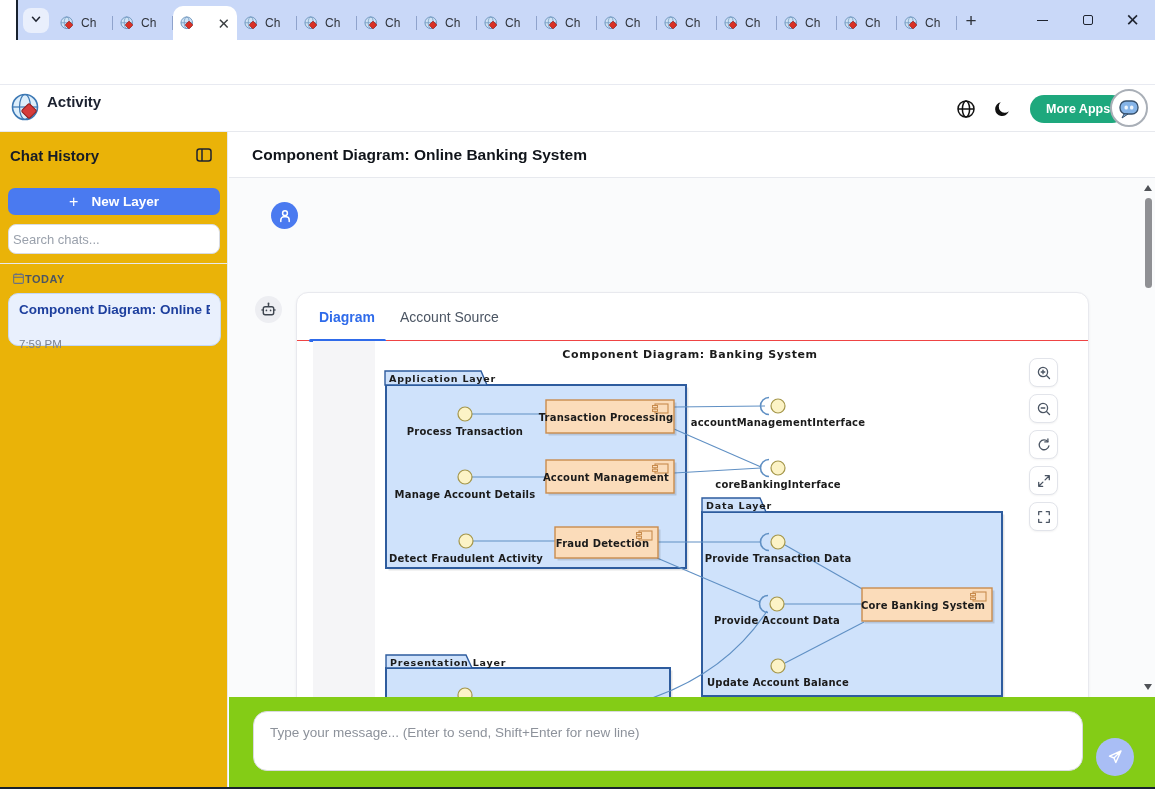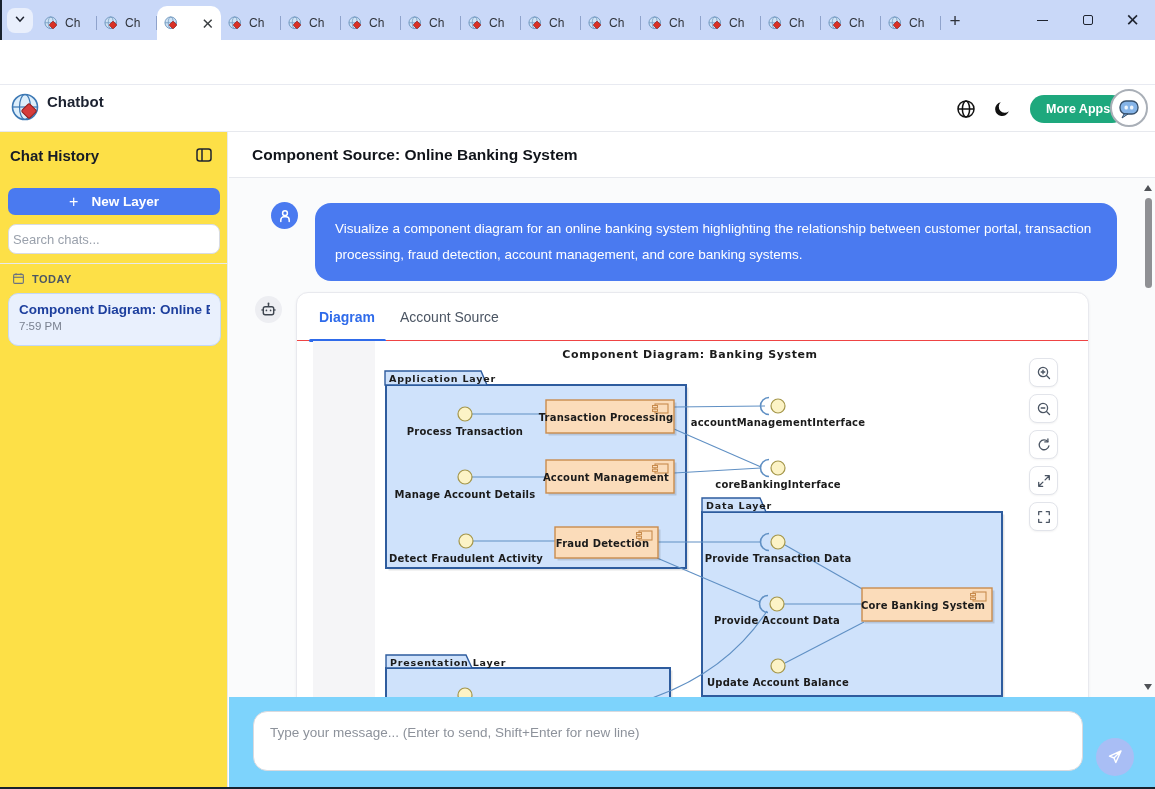--- a/index.html
+++ b/index.html
@@ -1,21 +1,21 @@
 <!DOCTYPE html>
 <html><head>
 <meta charset="utf-8">
 <style>
   * { margin:0; padding:0; box-sizing:border-box; }
   html,body { background:#dfe3ea; }
   #screen { position:relative; width:1155px; height:789px; background:#fff; overflow:hidden;
             font-family:"Liberation Sans", sans-serif; }
 
   
-  .titlebar { position:absolute; left:0; top:0; right:0; height:40px; background:#c9d8f8;text-align:right; }
+  .titlebar { position:absolute; left:16px; top:0; right:0; height:40px; background:#c9d8f8;text-align:right; }
   .win-edge-left { position:absolute; left:0; top:0; width:2px; height:40px; background:#17212e; }
   .win-edge-bottom { position:absolute; left:0; right:0; bottom:0; height:2px; background:#17212e; z-index:50; }
   .tabsearch { position:absolute; left:7px; top:8px; width:26px; height:25px; border-radius:8px;
                background:#e9effc; display:flex; align-items:center; justify-content:center; }
   .tabs { position:absolute; left:37px; top:6px; height:34px; display:flex; align-items:stretch; }
   .btab { width:60px; display:flex; align-items:center; padding:0 7px; gap:6px; position:relative;
           color:#2f333b; font-size:12px; cursor:default; }
   .btab:not(.active)::after { content:''; position:absolute; right:0; top:10px; height:14px; width:1px; background:#8fa3cc; }
   .btab.active { background:#fff; border-radius:10px 10px 0 0; width:64px; }
   .btab .fav { display:flex; }
@@ -49,37 +49,37 @@
   .applogo { position:absolute; left:11px; top:93px; }
   .apptitle { position:absolute; left:47px; top:93px; font-size:15px; font-weight:bold; color:#1c2230; }
   .appsub { position:absolute; left:47px; top:112px; font-size:11.5px; color:#6a7280; }
   .hdric { position:absolute; top:97px; width:24px; height:24px; display:flex; align-items:center; justify-content:center; }
   .moreapps { position:absolute; left:1030px; top:95px; height:28px; padding:0 16px; border-radius:15px; background:#1ea87d;
               color:#fff; font-size:12.5px; font-weight:bold; display:flex; align-items:center; border:none; }
   .botbadge { position:absolute; left:1110px; top:89px; width:38px; height:38px; border-radius:50%; background:#fff;
               border:2px solid #a9afb7; display:flex; align-items:center; justify-content:center; }
 
   
-  .sidebar { position:absolute; left:0; top:132px; width:228px; bottom:0; background:#fde047; border-right:1px solid #e7e9ee; }
+  .sidebar { position:absolute; left:0; top:132px; width:228px; bottom:0; background:#eab308; border-right:1px solid #e7e9ee; }
   .sb-head { position:absolute; left:10px; top:15px; font-size:15px; font-weight:bold; color:#171c26; }
   .sb-toggle { position:absolute; right:14px; top:14px; }
   .newchat { position:absolute; left:8px; top:56px; width:212px; height:27px; border-radius:7px; background:#4a7af0;
              color:#fff; display:flex; align-items:center; justify-content:center; gap:13px; border:none;
              font-size:13.5px; font-weight:bold; }
   .newchat .plus { font-size:16px; font-weight:normal; }
   .sb-search { position:absolute; left:8px; top:92px; width:212px; height:30px; border-radius:8px; border:1px solid #d8dbe2;
                padding:0 4px; font-size:13px; color:#333; outline:none; font-family:"Liberation Sans",sans-serif; }
   .sb-search::placeholder { color:#9aa1ac; }
   .sb-div { position:absolute; left:0; right:0; top:131px; height:1px; background:#e7e9ee; }
-  .sb-sect { position:absolute; left:12px; top:140px; display:flex; align-items:center; gap:7px;
+  .sb-sect { position:absolute; left:12px; top:140px; display:flex; align-items:center; 
              font-size:11px; font-weight:bold; letter-spacing:.5px; color:#4b5563; }
   .chatitem { position:absolute; left:8px; top:161px; width:213px; height:53px; border-radius:10px; background:#e9f0fd;
               border:1px solid #c3d7f8; padding:8px 10px; }
   .chatitem .ct { font-size:13.5px; font-weight:bold; color:#1d3f9e; white-space:nowrap; overflow:hidden; }
-  .chatitem .tm { font-size:11.5px; color:#7a8190; margin-top:3px; }
+  .chatitem .tm { font-size:11.5px; color:#7a8190; margin-top:21px; }
 
   
   .main-title { position:absolute; left:252px; top:146px; font-size:15.5px; font-weight:bold; color:#10141a; }
   .main-div { position:absolute; left:229px; right:0; top:177px; height:1px; background:#e7e9ee; }
   .chatarea { position:absolute; left:229px; top:178px; right:0; height:519px; background:#fafbfc; overflow:hidden; }
 
   .uavatar { position:absolute; left:42px; top:24px; width:27px; height:27px; border-radius:50%; background:#4a7af0;
              display:flex; align-items:center; justify-content:center; }
   .bubble { position:absolute; left:86px; top:25px; width:802px; border-radius:16px; background:#4a7af0; color:#fff;
             padding:13px 20px; font-size:13.5px; line-height:26px; }
@@ -101,21 +101,21 @@
           display:flex; align-items:center; justify-content:center; box-shadow:0 1px 2px rgba(0,0,0,.05); }
 
   
   .sbar { position:absolute; right:2px; top:0; width:10px; height:519px; }
   .sb-up, .sb-dn { position:absolute; left:1px; width:0; height:0; border-left:4.5px solid transparent; border-right:4.5px solid transparent; }
   .sb-up { top:7px; border-bottom:6px solid #4f5257; }
   .sb-dn { bottom:7px; border-top:6px solid #4f5257; }
   .sb-thumb { position:absolute; left:1.5px; top:20px; width:7px; height:90px; border-radius:4px; background:#8f9094; }
 
   
-  .inputbar { position:absolute; left:229px; right:0; top:697px; bottom:0; background:#7dd3fc; }
+  .inputbar { position:absolute; left:229px; right:0; top:697px; bottom:0; background:#84cc16; }
   .msgbox { position:absolute; left:24px; top:14px; width:830px; height:60px; border:1px solid #d9dadf; border-radius:14px;
             padding:13px 16px; font-size:13.5px; color:#333; resize:none; outline:none;
             font-family:"Liberation Sans",sans-serif; }
   .msgbox::placeholder { color:#8d929b; }
   .sendbtn { position:absolute; left:867px; top:41px; width:38px; height:38px; border-radius:50%; background:#a9bef5;
              border:none; display:flex; align-items:center; justify-content:center; }
 </style>
 </head>
 <body>
 
@@ -377,21 +377,21 @@
 
   <div class="appheader"></div>
   <div class="applogo">
     <svg width="30" height="30" viewBox="0 0 30 30">
       <circle cx="14" cy="14" r="12.5" fill="#ddeefb" stroke="#3c78b4" stroke-width="1.6"></circle>
       <ellipse cx="14" cy="14" rx="5.5" ry="12.5" fill="none" stroke="#3c78b4" stroke-width="1.2"></ellipse>
       <line x1="1.5" y1="14" x2="26.5" y2="14" stroke="#3c78b4" stroke-width="1.2"></line>
       <rect x="12.5" y="12.5" width="11" height="11" rx="1.5" transform="rotate(45 18 18)" fill="#d63c3c" stroke="#8f1f1f" stroke-width="1"></rect>
     </svg>
   </div>
-  <div class="apptitle">Chatbot</div>
+  <div class="apptitle">Activity</div>
   <div class="hdric" style="left:954px">
     <svg width="20" height="20" viewBox="0 0 20 20">
         <circle cx="10" cy="10" r="8" fill="none" stroke="#111" stroke-width="1.5"></circle>
         <ellipse cx="10" cy="10" rx="3.6" ry="8" fill="none" stroke="#111" stroke-width="1.5"></ellipse>
         <line x1="2" y1="10" x2="18" y2="10" stroke="#111" stroke-width="1.5"></line>
       </svg>
   </div>
   <div class="hdric" style="left:991px">
     <svg width="18" height="18" viewBox="0 0 18 18">
         <path d="M14.8 11.2 A7 7 0 1 1 6.8 2.2 A5.6 5.6 0 0 0 14.8 11.2 Z" fill="#111"></path>
@@ -429,31 +429,30 @@
           <line x1="11" y1="1.5" x2="11" y2="4" stroke="#6b7280" stroke-width="1.4"></line>
         </svg>
       <span>TODAY</span>
     </div>
     <div class="chatitem">
       <div class="ct">Component Diagram: Online B...</div>
       <div class="tm">7:59 PM</div>
     </div>
   </div>
 
-  <div class="main-title">Component Source: Online Banking System</div>
+  <div class="main-title">Component Diagram: Online Banking System</div>
   <div class="main-div"></div>
 
   <div class="chatarea">
     <div class="uavatar">
       <svg width="16" height="16" viewBox="0 0 16 16">
           <circle cx="8" cy="5.2" r="2.4" fill="none" stroke="#fff" stroke-width="1.5"></circle>
           <path d="M3.8 13.5 v-1.5 a3.2 3.2 0 0 1 3.2 -3.2 h2 a3.2 3.2 0 0 1 3.2 3.2 v1.5" fill="none" stroke="#fff" stroke-width="1.5" stroke-linecap="round"></path>
         </svg>
     </div>
-    <div class="bubble">Visualize a component diagram for an online banking system highlighting the relationship between customer portal, transaction processing, fraud detection, account management, and core banking systems.</div>
 
     <div class="bavatar">
       <svg width="17" height="17" viewBox="0 0 18 18">
         <rect x="3.5" y="6" width="11" height="8.5" rx="2" fill="none" stroke="#3f4650" stroke-width="1.5"></rect>
         <line x1="9" y1="3" x2="9" y2="6" stroke="#3f4650" stroke-width="1.5"></line>
           <circle cx="9" cy="2.6" r="1" fill="#3f4650"></circle>
         <circle cx="6.8" cy="10" r="0.9" fill="#3f4650"></circle>
           <circle cx="11.2" cy="10" r="0.9" fill="#3f4650"></circle>
         <line x1="1.5" y1="9.5" x2="3.5" y2="9.5" stroke="#3f4650" stroke-width="1.4"></line>
         <line x1="14.5" y1="9.5" x2="16.5" y2="9.5" stroke="#3f4650" stroke-width="1.4"></line>

